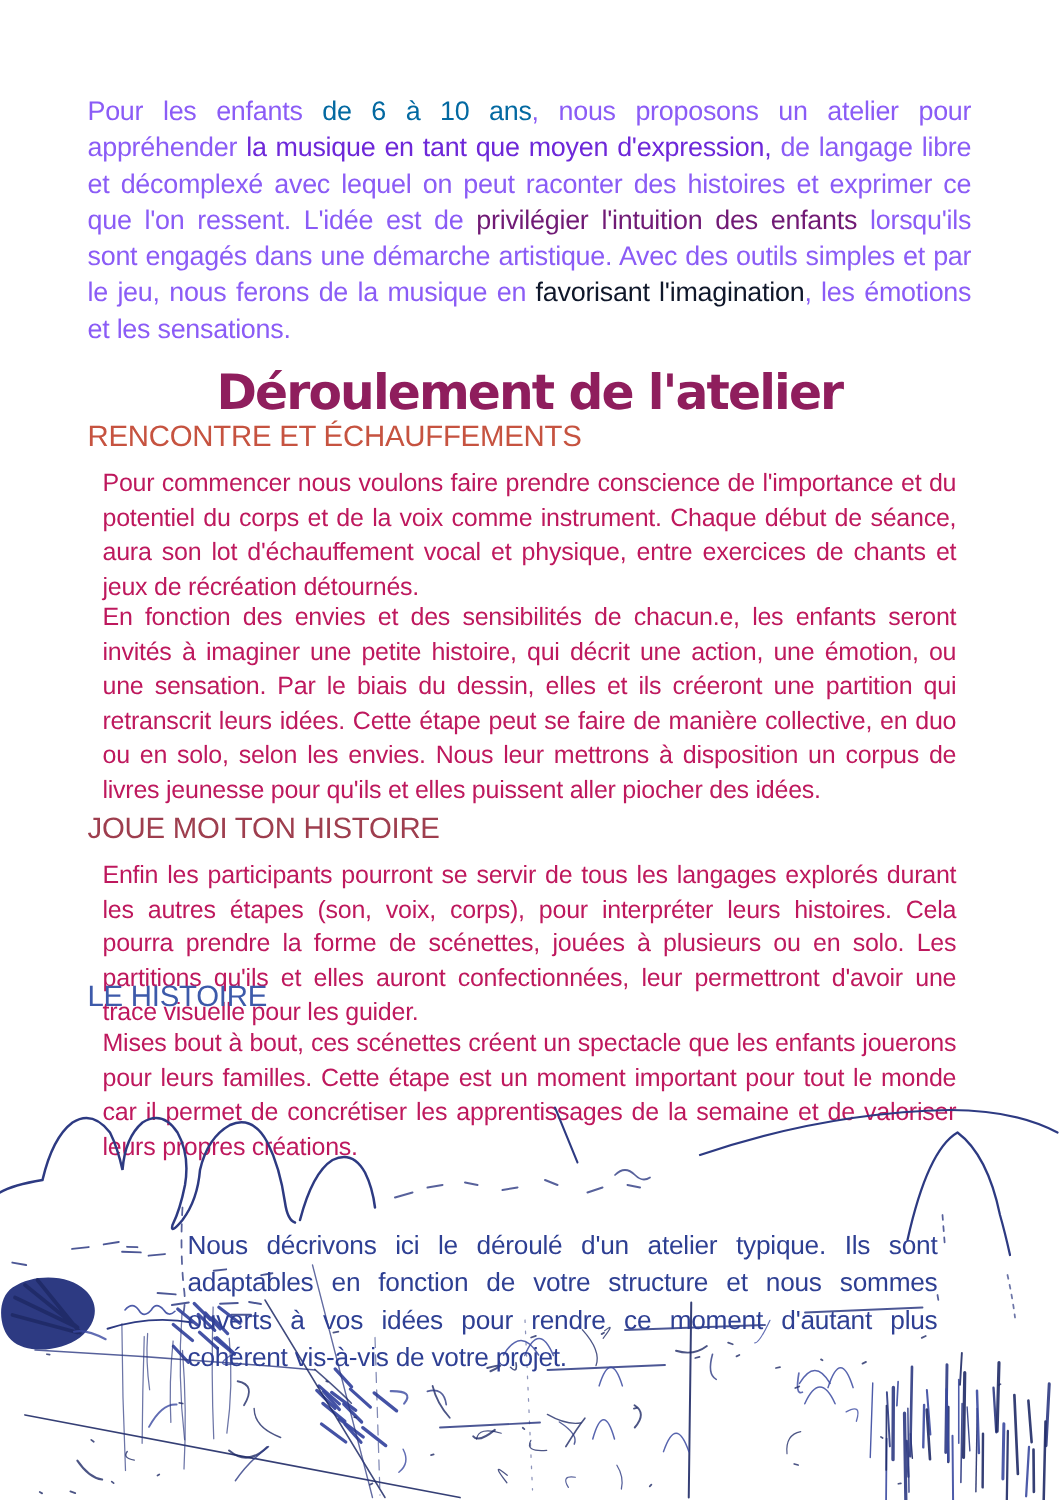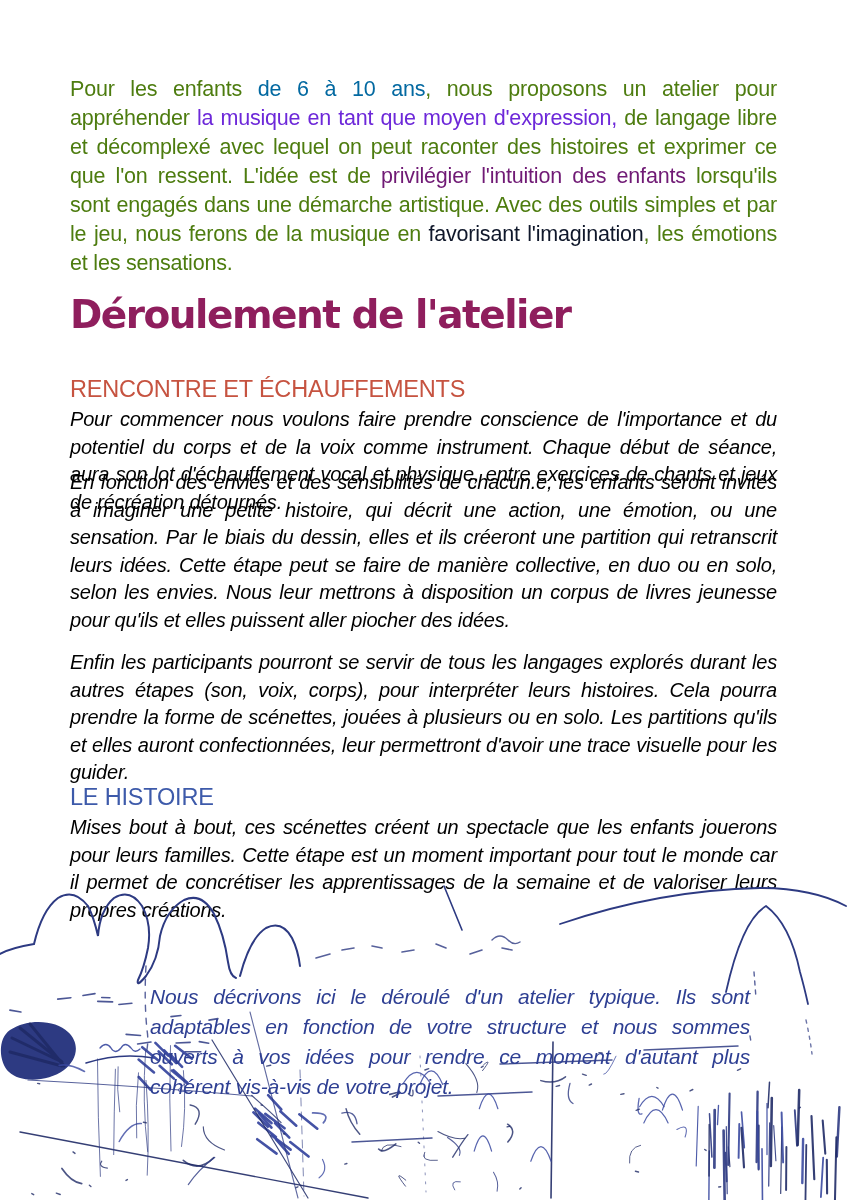--- a/index.html
+++ b/index.html
@@ -4,67 +4,68 @@
 <style>
   html,body{margin:0;padding:0;background:#ffffff;}
   .page{
     position:relative;width:848px;height:1200px;background:#ffffff;
     overflow:hidden;font-family:"Liberation Sans",sans-serif;color:#3b3b3d;
   }
   .intro{
     position:absolute;left:70px;top:53px;width:707px;
     font-size:21.5px;line-height:29px;text-align:justify;letter-spacing:-0.2px;
   }
-  .seg-default{color:#4d7c0f}
+  .seg-default{color:#8b5cf6}
   .seg-pink{color:#0369a1}
   .seg-green{color:#6d28d9}
   .seg-red{color:#701a75}
   .seg-plum{color:#0f172a}
   .title{
     position:absolute;left:70px;top:266px;width:707px;
-    text-align:left;font-family:"DejaVu Sans","Liberation Sans",sans-serif;
+    text-align:center;font-family:"DejaVu Sans","Liberation Sans",sans-serif;
     font-weight:bold;font-size:39px;letter-spacing:-1.5px;color:#8f1e5d;
   }
   .section{position:absolute;left:70px;width:707px;}
   .section h2{
     margin:0 0 4px 0;font-size:23.5px;font-weight:400;letter-spacing:-0.2px;line-height:26px;
   }
   .section p{
-    margin:0;font-size:20px;line-height:27.6px;text-align:justify;color:#000000;letter-spacing:-0.2px;font-style:italic;
+    margin:12px;font-size:20px;line-height:27.6px;text-align:justify;color:#be185d;letter-spacing:-0.2px;
   }
   .s1{top:336px}
   .s2{top:469px}
   .s3{top:649px}
   .s4{top:784px}
   .note{
     position:absolute;left:150px;top:961px;width:600px;
-    font-size:21px;line-height:30px;font-style:italic;color:#2e3f93;
+    font-size:21px;line-height:30px;color:#2e3f93;
     text-align:justify;letter-spacing:-0.2px;z-index:2;
   }
   .doodle{position:absolute;left:0;top:880px;width:848px;height:320px;z-index:1;}
 </style>
 </head>
 <body>
 
 <div class="page">
 
   <p class="intro"><span class="seg-default">Pour les enfants </span><span class="seg-pink">de 6 à 10 ans</span><span class="seg-default">, nous proposons un atelier pour appréhender </span><span class="seg-green">la musique en tant que moyen d'expression,</span><span class="seg-default"> de langage libre et décomplexé avec lequel on peut raconter des histoires et exprimer ce que l'on ressent. L'idée est de </span><span class="seg-red">privilégier l'intuition des enfants</span><span class="seg-default"> lorsqu'ils sont engagés dans une démarche artistique. Avec des outils simples et par le jeu, nous ferons de la musique en </span><span class="seg-plum">favorisant l'imagination</span><span class="seg-default">, les émotions et les sensations.</span></p>
 
   <h1 class="title" style="color: rgb(143, 30, 93);">Déroulement de l'atelier</h1>
 
   <div class="section s1">
-    <h2 style="color: rgb(198, 83, 64); margin-top: 40px;">RENCONTRE ET ÉCHAUFFEMENTS</h2>
+    <h2 style="color: rgb(198, 83, 64);">RENCONTRE ET ÉCHAUFFEMENTS</h2>
     <p>Pour commencer nous voulons faire prendre conscience de l'importance et du potentiel du corps et de la voix comme instrument. Chaque début de séance, aura son lot d'échauffement vocal et physique, entre exercices de chants et jeux de récréation détournés.</p>
   </div>
 
   <div class="section s2">
     <p>En fonction des envies et des sensibilités de chacun.e, les enfants seront invités à imaginer une petite histoire, qui décrit une action, une émotion, ou une sensation. Par le biais du dessin, elles et ils créeront une partition qui retranscrit leurs idées. Cette étape peut se faire de manière collective, en duo ou en solo, selon les envies. Nous leur mettrons à disposition un corpus de livres jeunesse pour qu'ils et elles puissent aller piocher des idées.</p>
   </div>
 
   <div class="section s3">
+    <h2 style="color: rgb(158, 62, 78);">JOUE MOI TON HISTOIRE</h2>
     <p>Enfin les participants pourront se servir de tous les langages explorés durant les autres étapes (son, voix, corps), pour interpréter leurs histoires. Cela pourra prendre la forme de scénettes, jouées à plusieurs ou en solo. Les partitions qu'ils et elles auront confectionnées, leur permettront d'avoir une trace visuelle pour les guider.</p>
   </div>
 
   <div class="section s4">
     <h2 style="color: rgb(61, 90, 170);">LE HISTOIRE</h2>
     <p>Mises bout à bout, ces scénettes créent un spectacle que les enfants jouerons pour leurs familles. Cette étape est un moment important pour tout le monde car il permet de concrétiser les apprentissages de la semaine et de valoriser leurs propres créations.</p>
   </div>
 
   <p class="note">Nous décrivons ici le déroulé d'un atelier typique. Ils sont adaptables en fonction de votre structure et nous sommes ouverts à vos idées pour rendre ce moment d'autant plus cohérent vis-à-vis de votre projet.</p>
 

